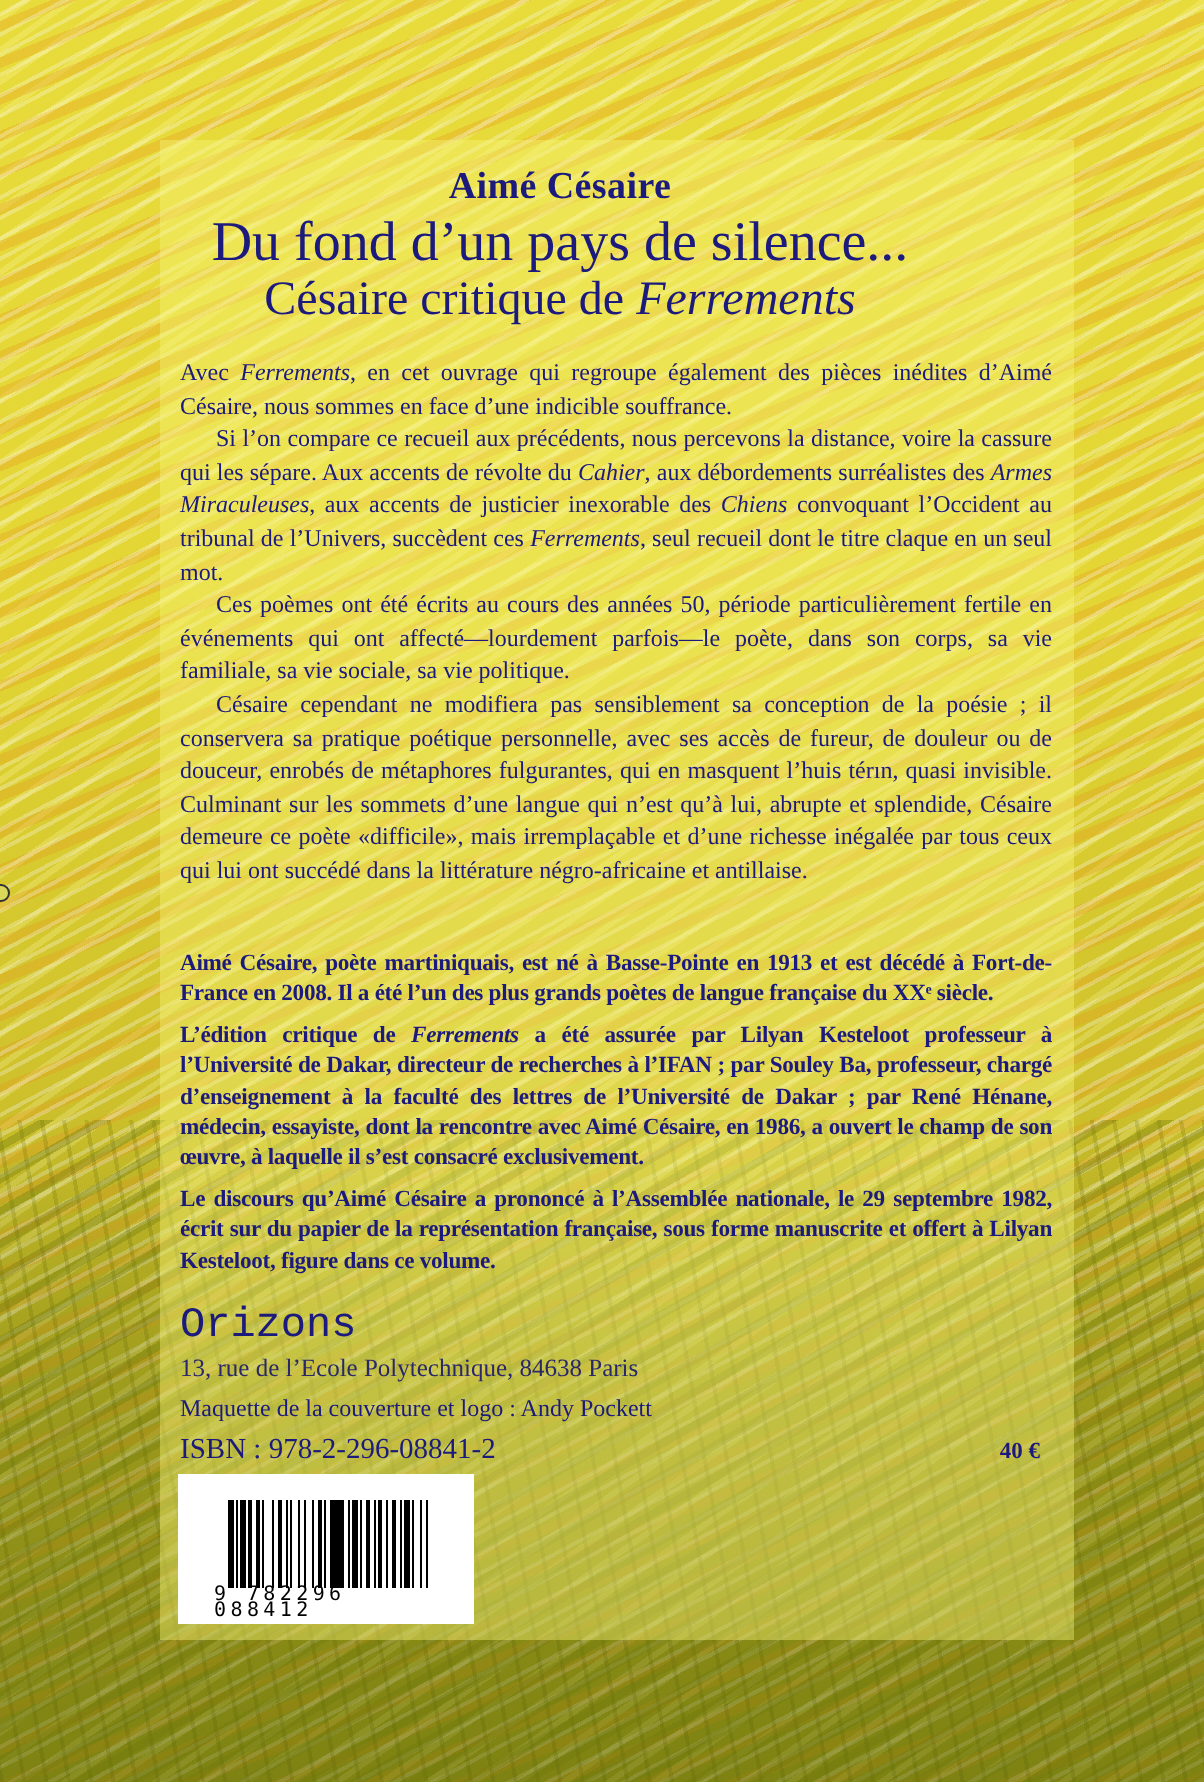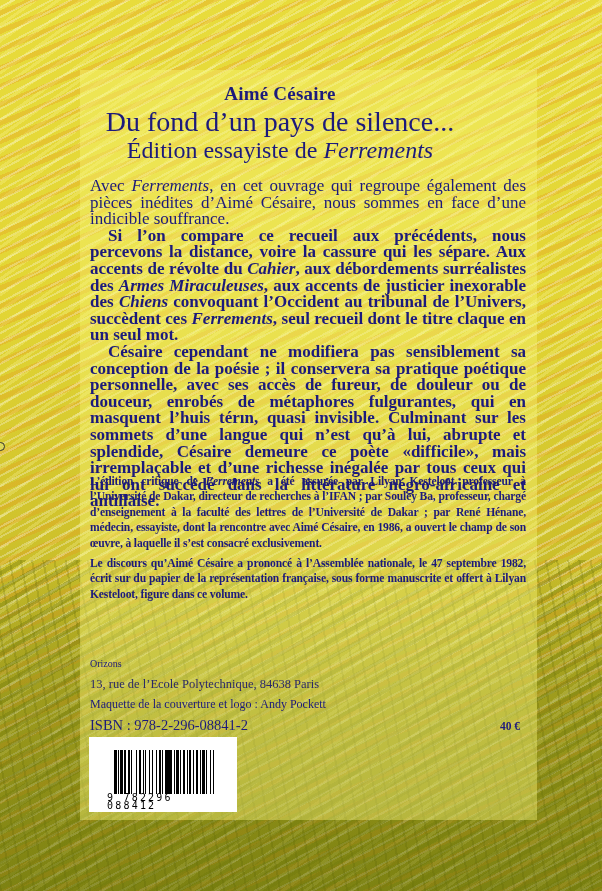--- a/index.html
+++ b/index.html
@@ -37,38 +37,38 @@
       font-size: 19px; font-weight: bold; line-height: 24px; letter-spacing: 0.2px;
     }
     .title {
       font-size: 28px; line-height: 28px; margin-top: 2px;
     }
     .subtitle { font-size: 24px; line-height: 28px; }
     .subtitle i { font-style: italic; }
 
     .body {
       position: absolute; left: 90px; top: 178px; width: 436px;
-      font-size: 17px; line-height: 16.6px; text-align: justify;
+      font-size: 12px; line-height: 16.6px; text-align: justify;
     }
     .body p { text-indent: 0; }
-    .body p.ind { text-indent: 18px; font-weight: bold; }
+    .body p.ind { text-indent: 18px; }
     .body i { font-style: italic; }
 
     .bio {
       position: absolute; left: 90px; top: 474px; width: 436px;
       font-size: 11.6px; line-height: 15.4px; text-align: justify; font-weight: bold;
       letter-spacing: -0.15px;
     }
     .bio p { margin-bottom: 5px; }
     .bio i { font-style: italic; }
 
     .publisher {
       position: absolute; left: 90px; top: 654px; width: 436px;
     }
-    .pub-name { font-size: 10px; line-height: 20px; }
+    .pub-name { font-size: 21px; line-height: 20px; font-family: Liberation Mono, monospace; }
     .pub-address { font-size: 12.5px; line-height: 20px; color: #2a2868; }
     .pub-design { font-size: 12px; line-height: 20px; font-weight: normal; }
     .pub-isbn-row {
       display: flex; justify-content: space-between; align-items: baseline;
       font-size: 14.5px; line-height: 22px; text-align: center;
     }
     .price { font-size: 11.5px; font-weight: bold; margin-right: 6px; }
 
     .barcode-box {
       position: absolute; left: 89px; top: 737px; width: 148px; height: 75px;
@@ -88,32 +88,34 @@
 </head>
 <body>
 
 <div class="cover-bg-bottom"></div>
 <div class="left-mark"></div>
 <div class="panel"></div>
 
 <div class="header">
   <div class="author">Aimé Césaire</div>
   <div class="title">Du fond d’un pays de silence...</div>
-  <div class="subtitle"><span>Édition essayiste de </span><i>Ferrements</i></div>
+  <div class="subtitle"><span>Césaire critique de </span><i>Ferrements</i></div>
 </div>
 
 <div class="body">
   <p><span>Avec </span><i>Ferrements</i><span>, en cet ouvrage qui regroupe également des pièces inédites d’Aimé Césaire, nous sommes en face d’une indicible souffrance.</span></p>
   <p class="ind"><span>Si l’on compare ce recueil aux précédents, nous percevons la distance, voire la cassure qui les sépare. Aux accents de révolte du </span><i>Cahier</i><span>, aux débordements surréalistes des </span><i>Armes Miraculeuses</i><span>, aux accents de justicier inexorable des </span><i>Chiens</i><span> convoquant l’Occident au tribunal de l’Univers, succèdent ces </span><i>Ferrements</i><span>, seul recueil dont le titre claque en un seul mot.</span></p>
+  <p class="ind">Ces poèmes ont été écrits au cours des années 50, période particulièrement fertile en événements qui ont affecté—lourdement parfois—le poète, dans son corps, sa vie familiale, sa vie sociale, sa vie politique.</p>
   <p class="ind">Césaire cependant ne modifiera pas sensiblement sa conception de la poésie ; il conservera sa pratique poétique personnelle, avec ses accès de fureur, de douleur ou de douceur, enrobés de métaphores fulgurantes, qui en masquent l’huis térın, quasi invisible. Culminant sur les sommets d’une langue qui n’est qu’à lui, abrupte et splendide, Césaire demeure ce poète «difficile», mais irremplaçable et d’une richesse inégalée par tous ceux qui lui ont succédé dans la littérature négro-africaine et antillaise.</p>
 </div>
 
 <div class="bio">
+  <p>Aimé Césaire, poète martiniquais, est né à Basse-Pointe en 1913 et est décédé à Fort-de-France en 2008. Il a été l’un des plus grands poètes de langue française du XXᵉ siècle.</p>
   <p><span>L’édition critique de </span><i>Ferrements</i><span> a été assurée par Lilyan Kesteloot professeur à l’Université de Dakar, directeur de recherches à l’IFAN ; par Souley Ba, professeur, chargé d’enseignement à la faculté des lettres de l’Université de Dakar ; par René Hénane, médecin, essayiste, dont la rencontre avec Aimé Césaire, en 1986, a ouvert le champ de son œuvre, à laquelle il s’est consacré exclusivement.</span></p>
-  <p>Le discours qu’Aimé Césaire a prononcé à l’Assemblée nationale, le 47 septembre 1982, écrit sur du papier de la représentation française, sous forme manuscrite et offert à Lilyan Kesteloot, figure dans ce volume.</p>
+  <p>Le discours qu’Aimé Césaire a prononcé à l’Assemblée nationale, le 29 septembre 1982, écrit sur du papier de la représentation française, sous forme manuscrite et offert à Lilyan Kesteloot, figure dans ce volume.</p>
 </div>
 
 <div class="publisher">
   <div class="pub-name">Orizons</div>
   <div class="pub-address">13, rue de l’Ecole Polytechnique, 84638 Paris</div>
   <div class="pub-design">Maquette de la couverture et logo : Andy Pockett</div>
   <div class="pub-isbn-row">
     <span>ISBN : 978-2-296-08841-2</span>
     <span class="price">40 €</span>
   </div>

